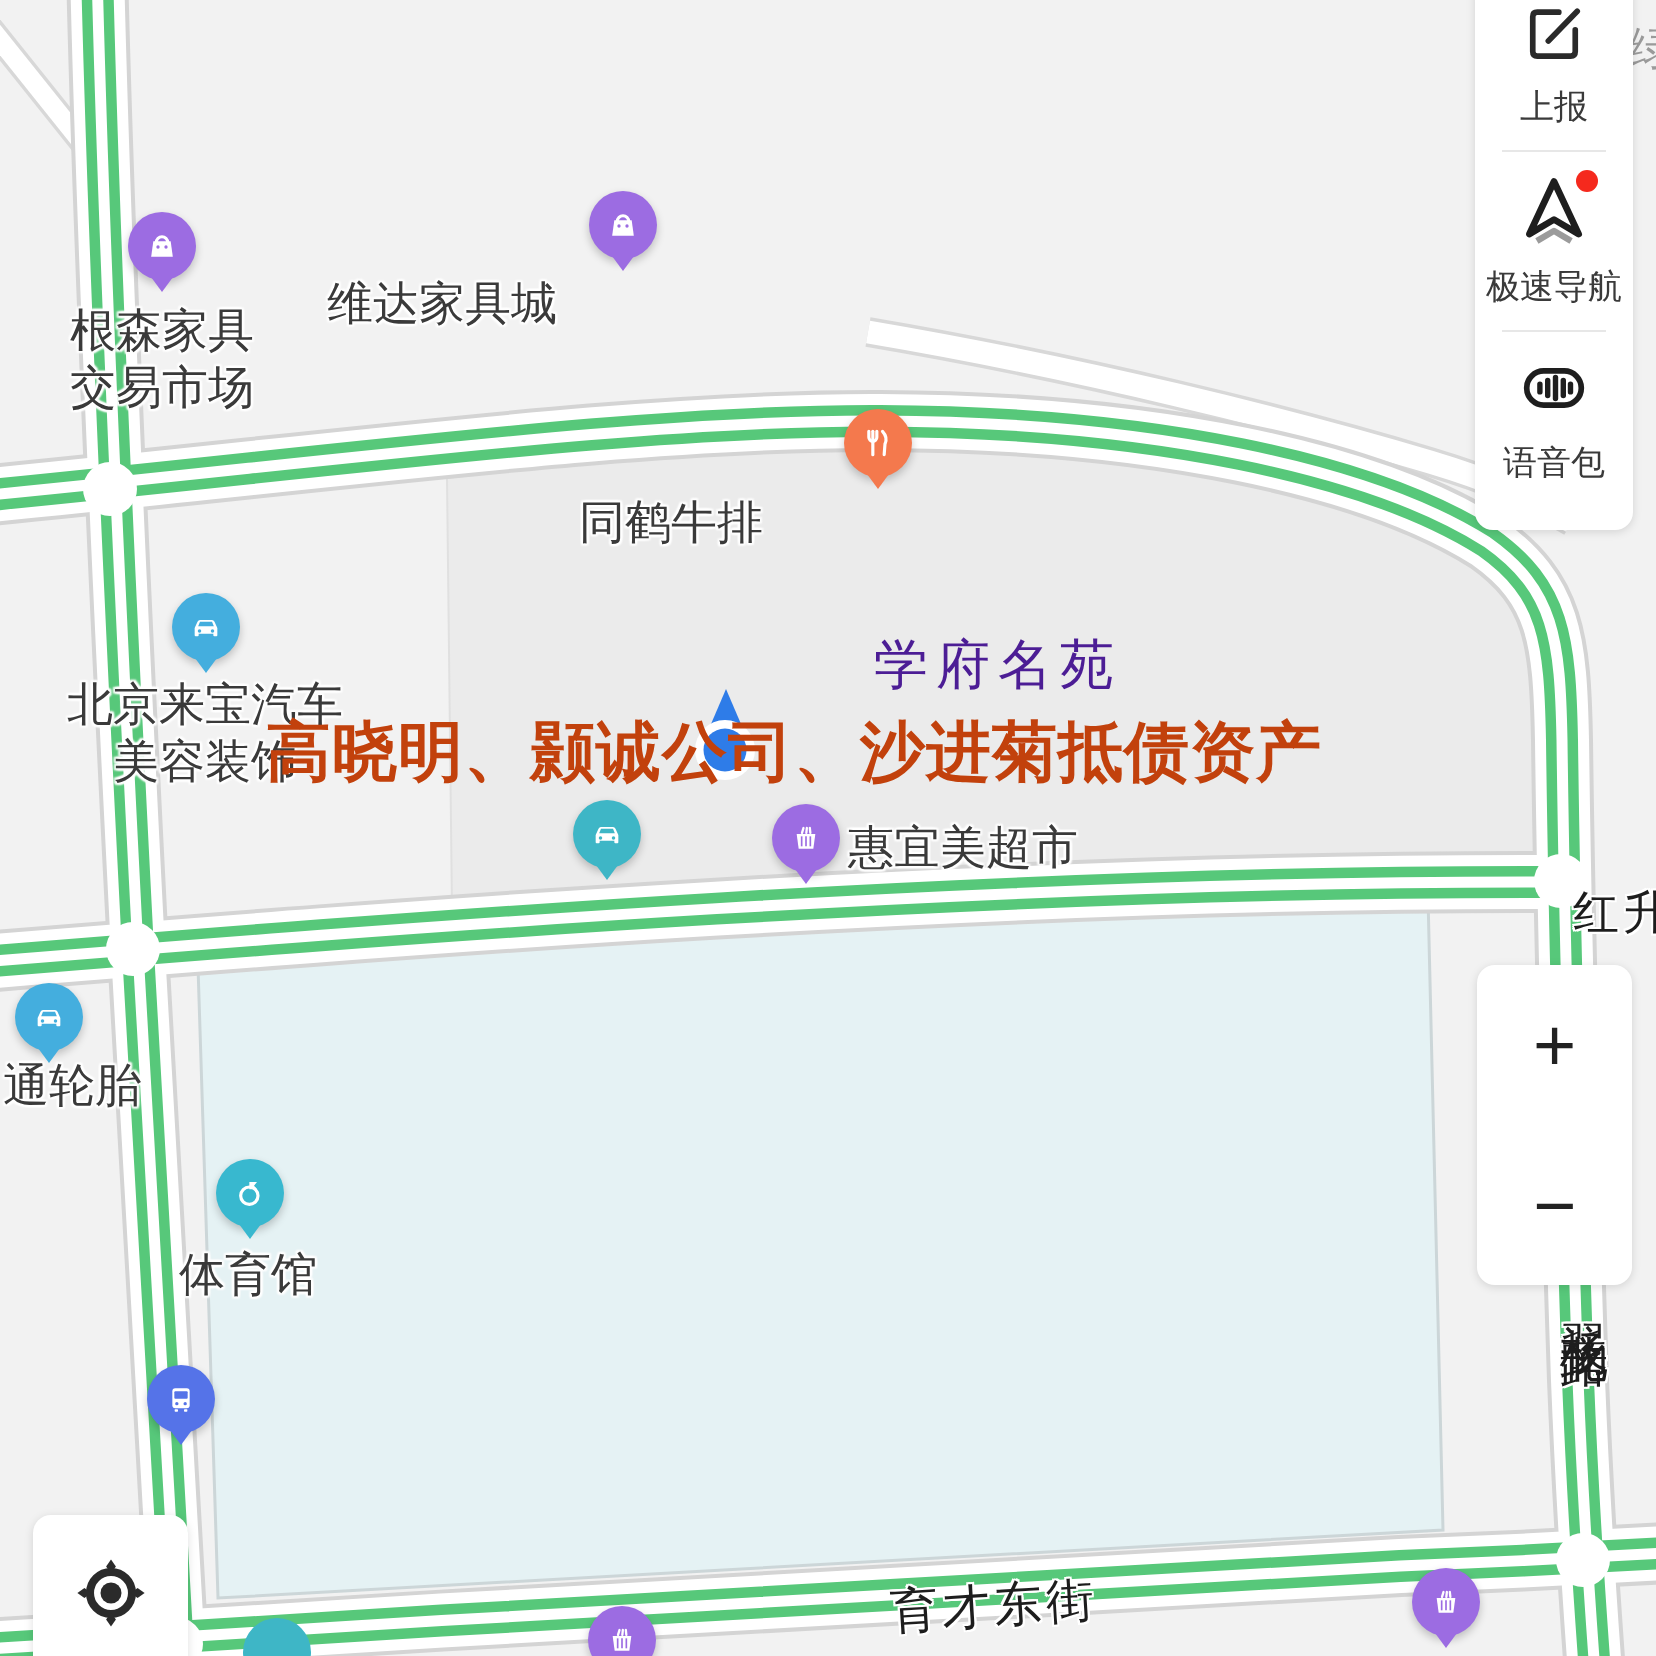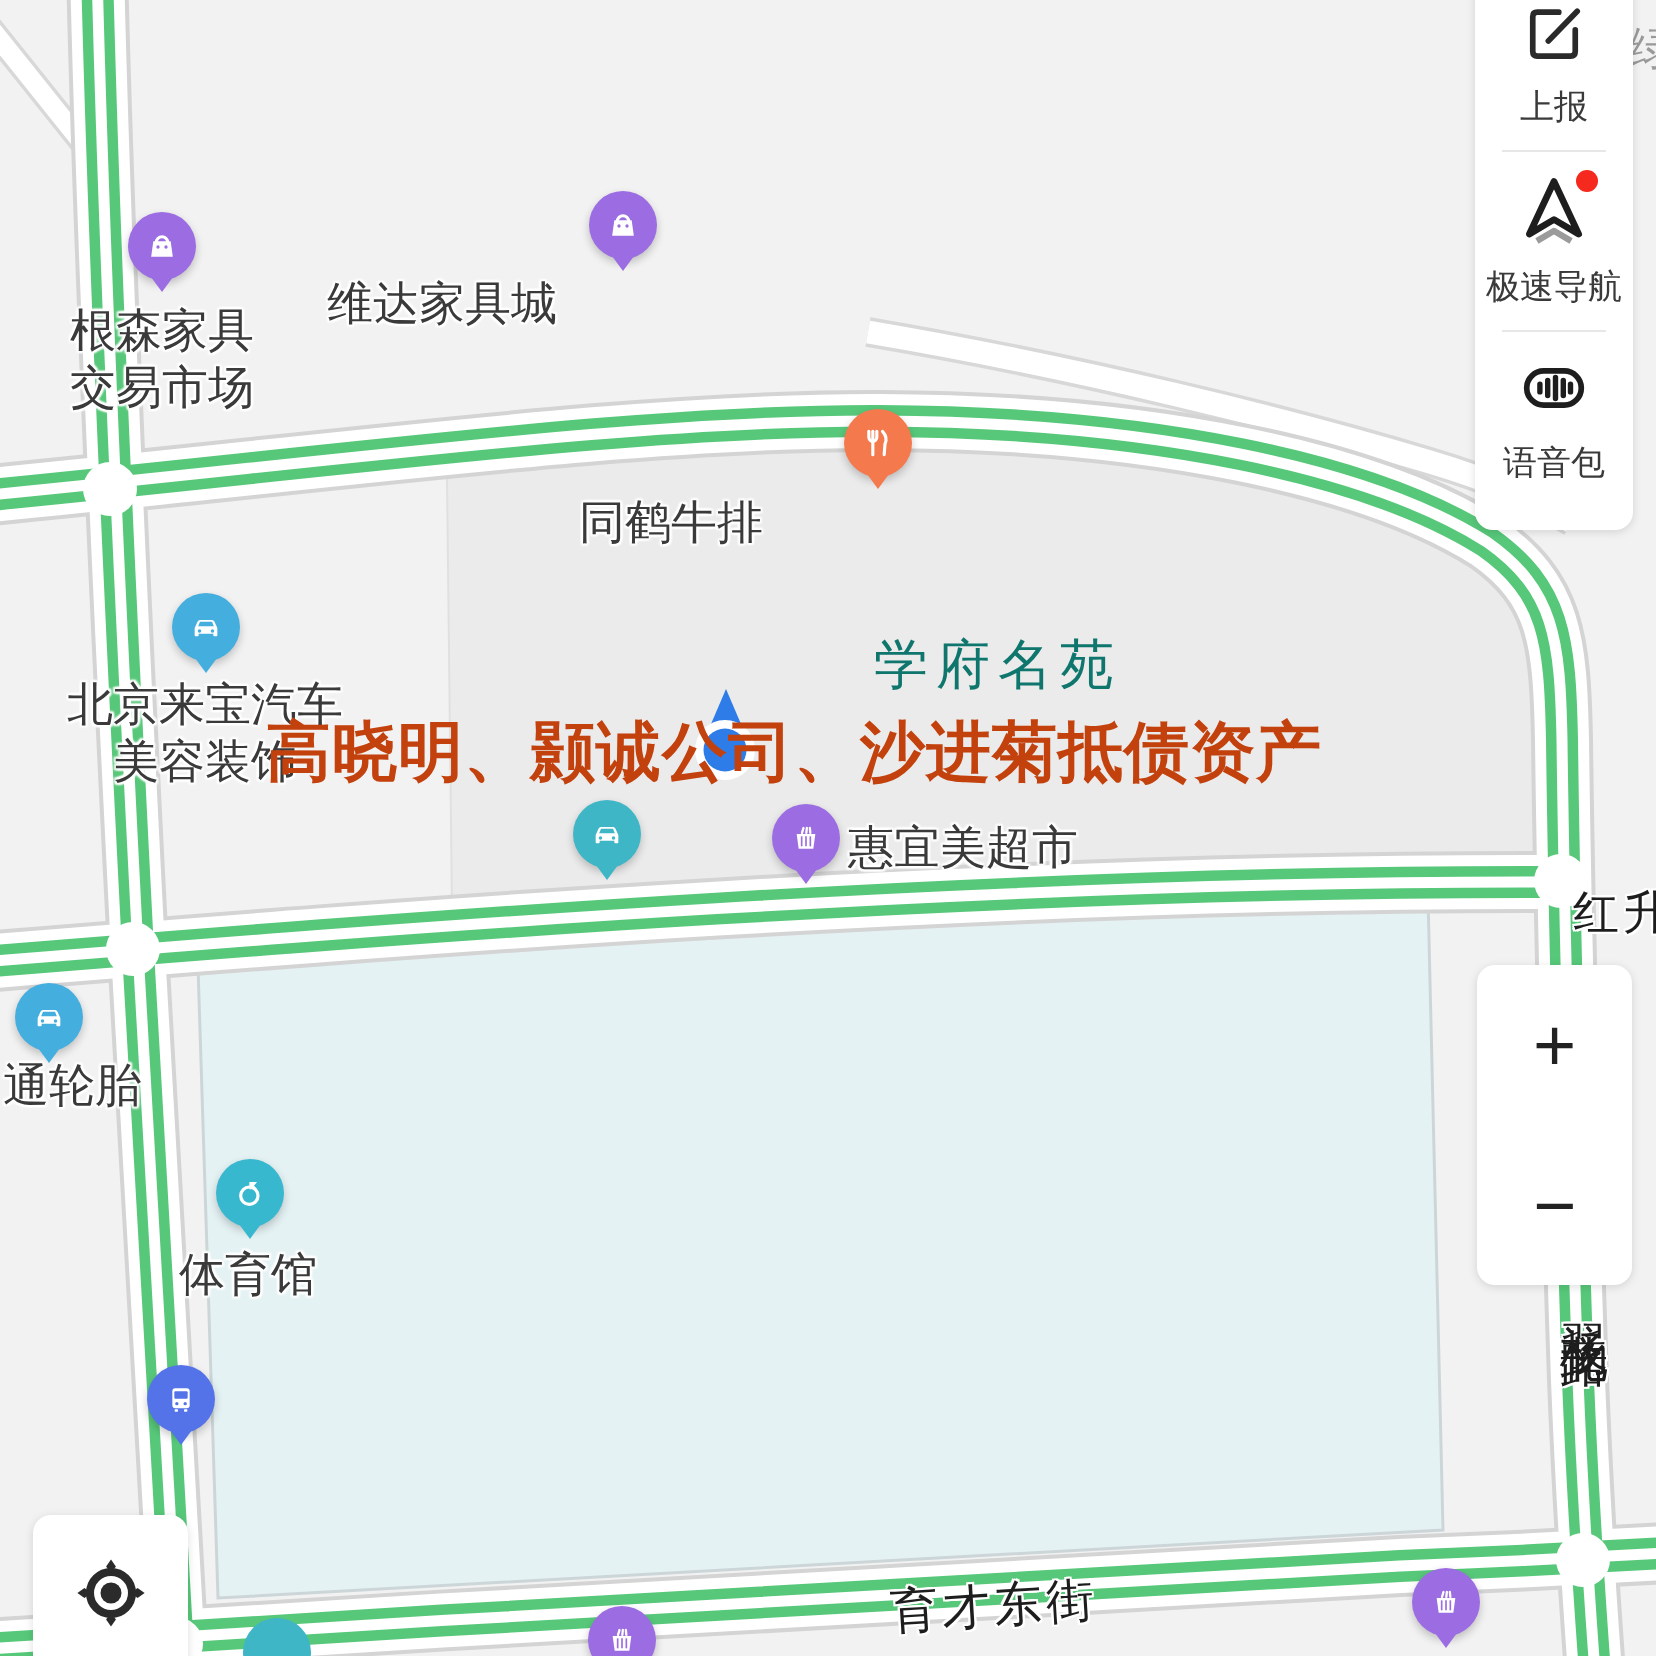--- a/index.html
+++ b/index.html
@@ -103,21 +103,21 @@
 
   <svg id="location-marker" width="86" height="102" viewBox="0 0 86 102">
     <polygon points="22,54 64,54 43,5" fill="#2e7ce8"></polygon>
     <circle cx="42" cy="66" r="30" fill="#ffffff"></circle>
     <circle cx="42" cy="66" r="21.5" fill="#2e7ce8"></circle>
   </svg>
 
   <div id="watermark" style="color: #c2410c;">高晓明、颢诚公司、沙进菊抵债资产</div>
 
   <div id="corner-label">绿</div>
-<div class="area-label" style="left: 998px; top: 665px; font-size: 54px; color: #0f766e; letter-spacing: 8px;">学府名苑</div>
+<div class="area-label" style="left: 998px; top: 665px; font-size: 54px; color: #4c1d95; letter-spacing: 8px;">学府名苑</div>
     <div class="road-label" style="font-size: 46px; left: 1573px; top: 882px; letter-spacing: 4px; transform: rotate(0deg);">红升</div>
     <div class="road-label vertical" style="font-size: 48px; left: 1552px; top: 1285px; letter-spacing: 6px;">翠杨北路</div>
     <div class="road-label" style="font-size: 48px; left: 890px; top: 1574px; letter-spacing: 4px; transform: rotate(-3.5deg);">育才东街</div>
     <div class="poi" style="left: 128px; top: 212px;">
       <div class="balloon" style="background:#9c6ce2">
         <svg width="40" height="40" viewBox="0 0 24 24">
           <path d="M8.6 9.8 a3.4 3.4 0 0 1 6.8 0" fill="none" stroke="#fff" stroke-width="1.8"></path>
           <path d="M6.8 9.2 h10.4 l1.3 9.3 h-13 z" fill="#fff"></path>
           <circle cx="9.6" cy="12.6" r="1" fill="#9c6ce2"></circle>
           <circle cx="14.4" cy="12.6" r="1" fill="#9c6ce2"></circle>

